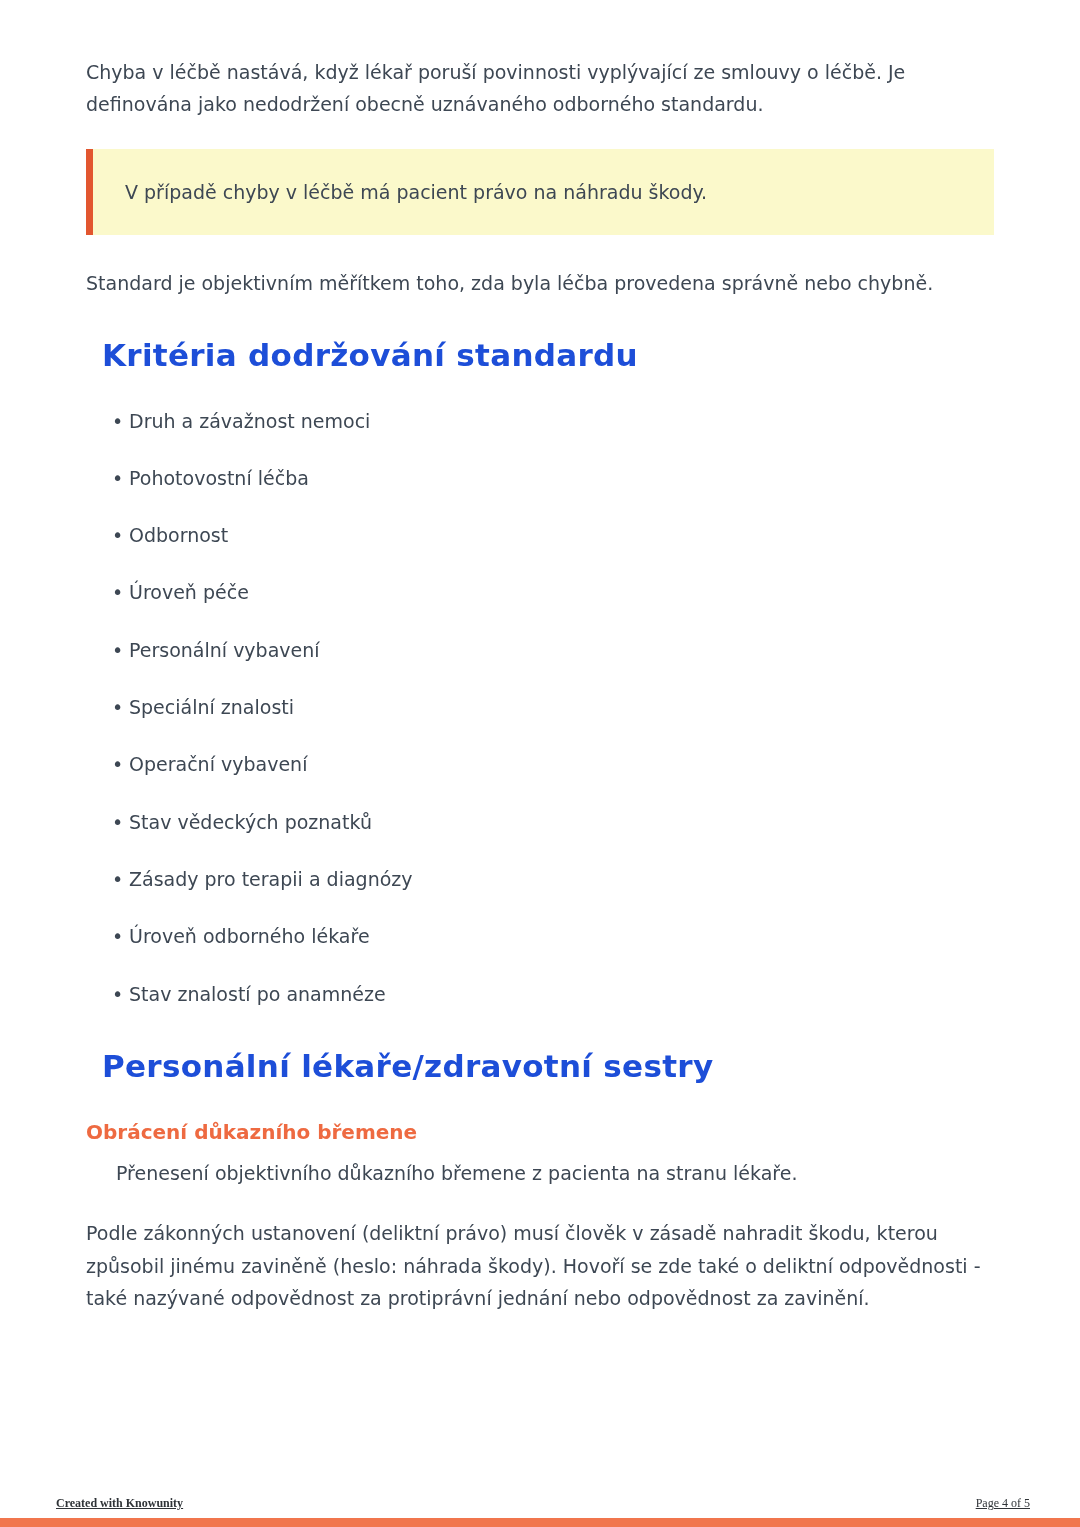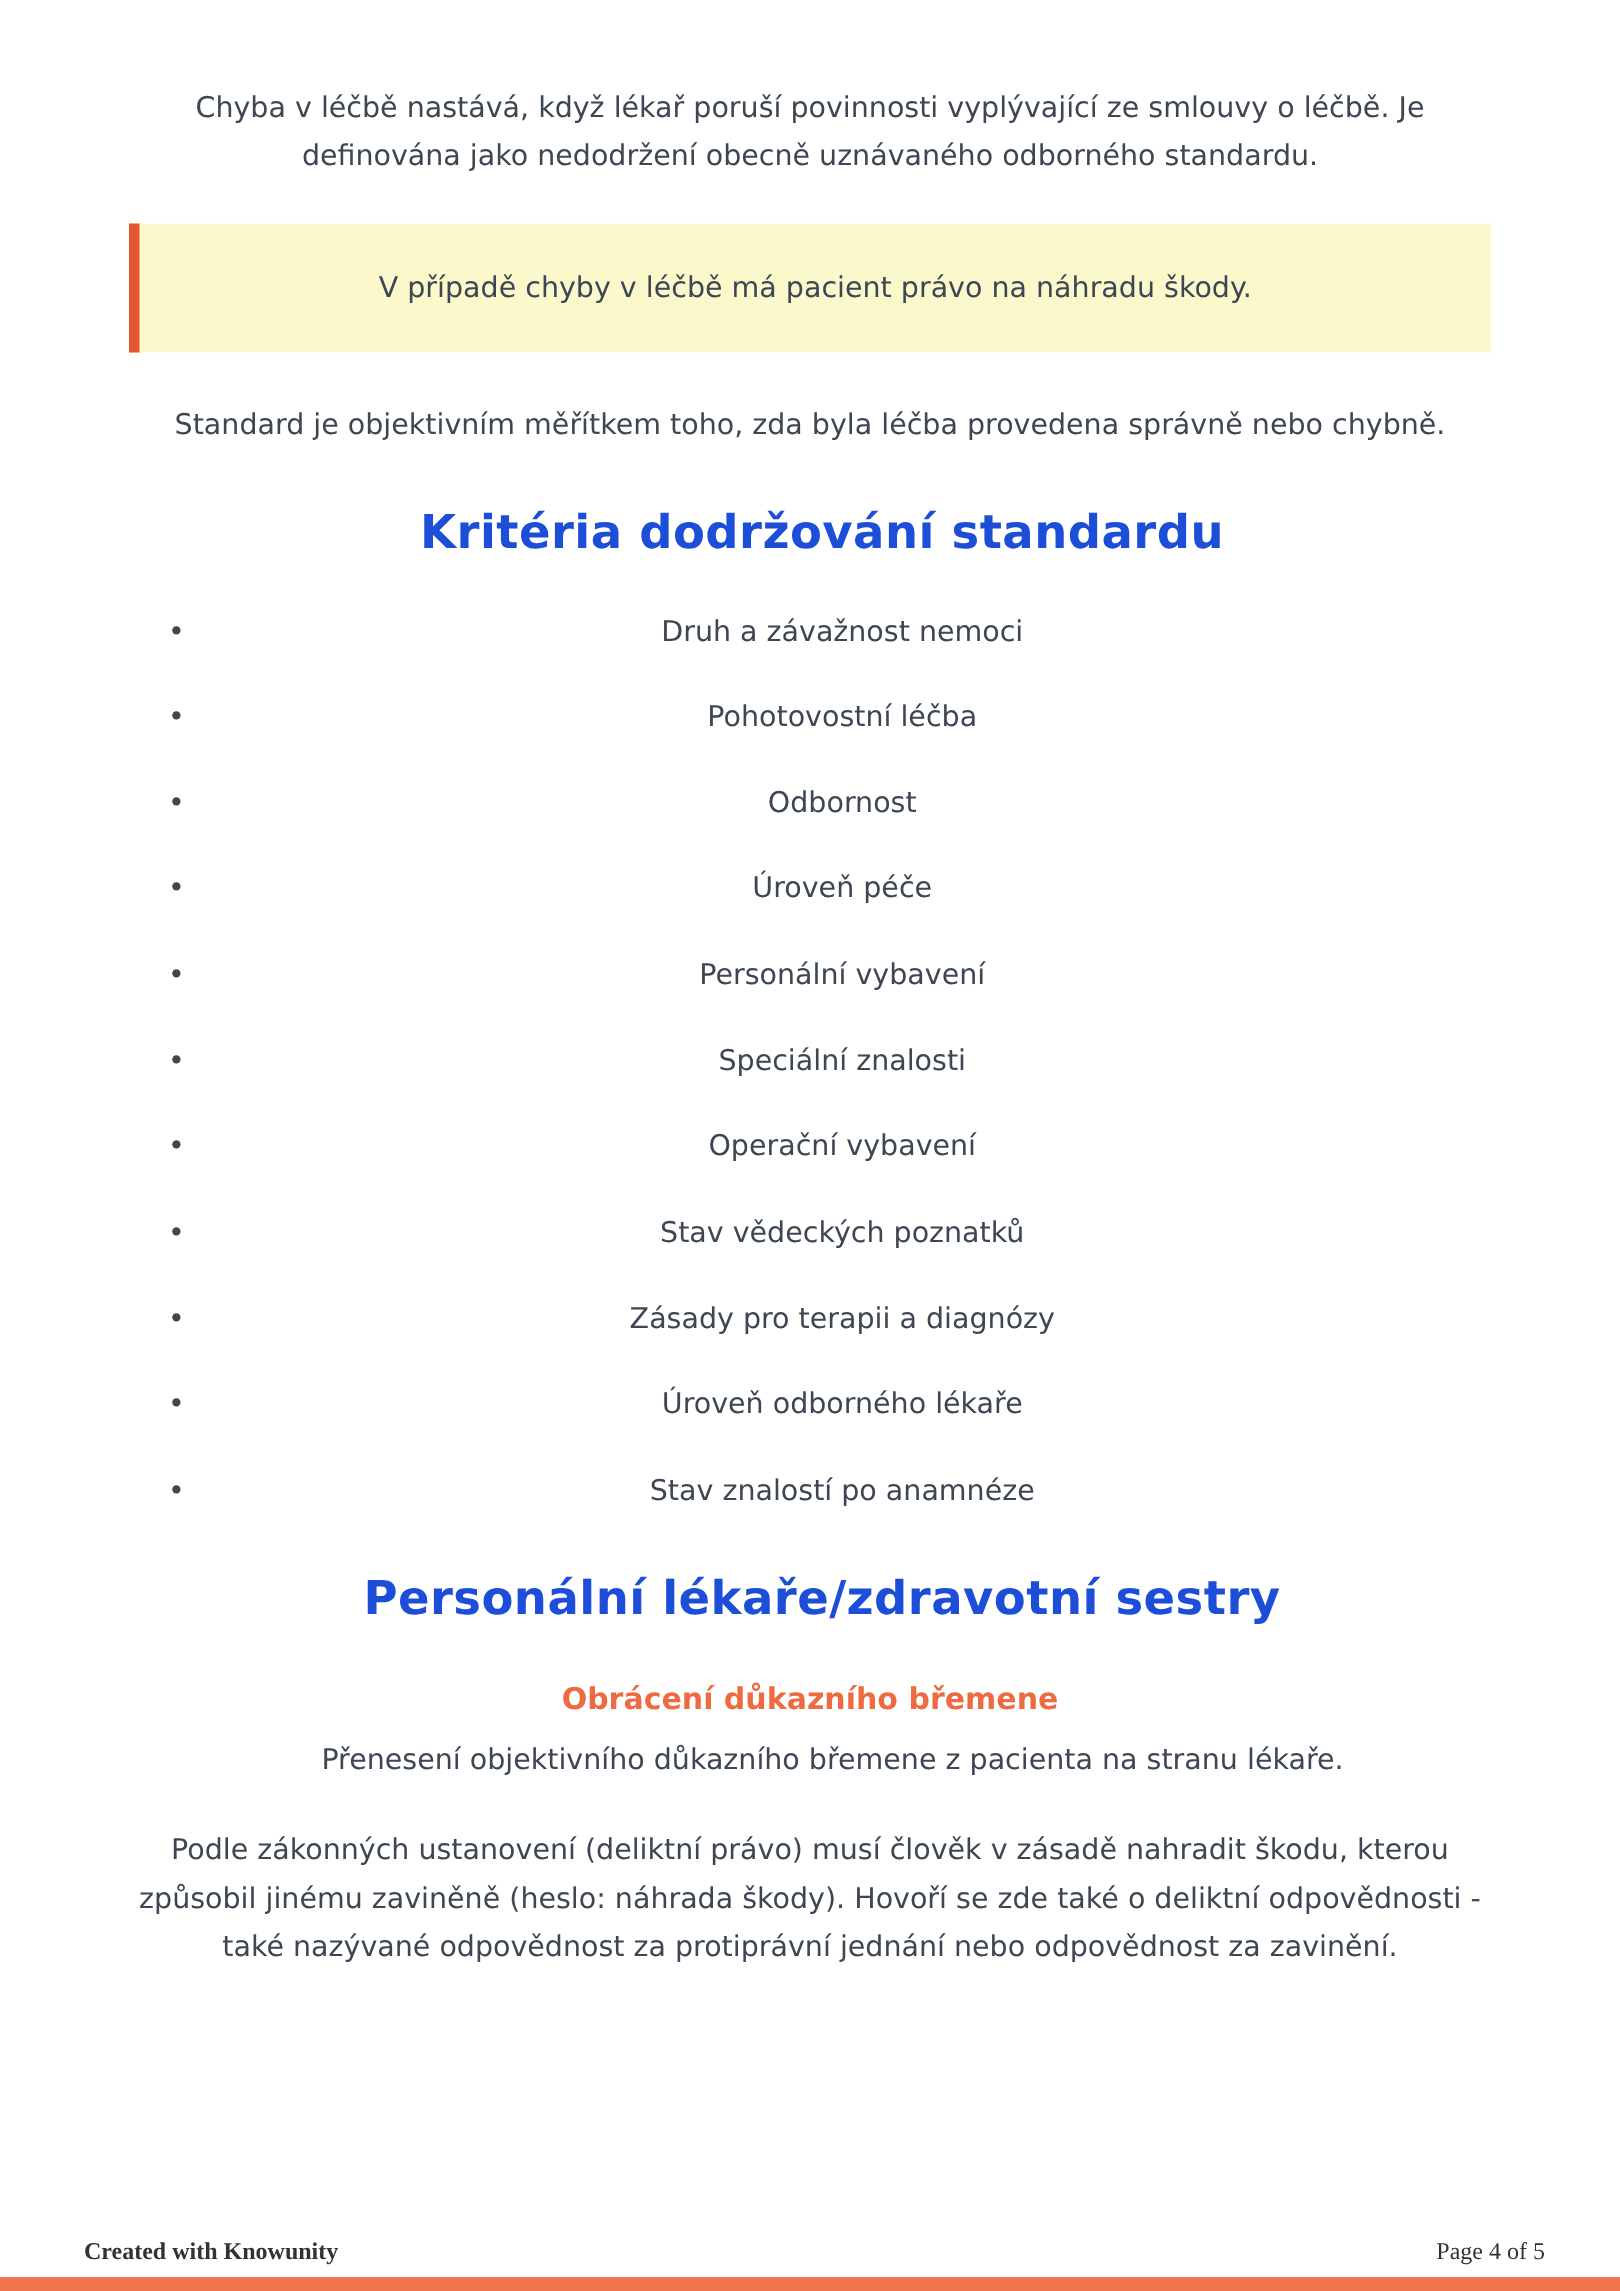--- a/index.html
+++ b/index.html
@@ -14,21 +14,20 @@
     width: 1080px;
     height: 1527px;
     margin: 0 auto;
     background: #ffffff;
     overflow: hidden;
   }
   .content {
     padding: 56px 86px 0 86px;
     font-size: 19px;
     line-height: 1.7;
-    text-align: center;
   }
   .body-paragraph { margin-bottom: 26px; }
 
   .callout {
     background: #fbf9cb;
     border-left: 7px solid #e2562f;
     padding: 29px 32px;
     margin: 28px 0 32px 0;
   }
   .callout p { font-size: 19px; line-height: 1.5; }
@@ -72,22 +71,23 @@
 
   .footer {
     position: absolute;
     left: 56px;
     right: 50px;
     bottom: 16px;
     display: flex;
     justify-content: space-between;
     align-items: flex-end;
     font-family: "Liberation Serif", "DejaVu Serif", serif;
-    font-size: 16px;
+    font-size: 12px;
     color: #2f3337;
+    text-decoration: underline;
   }
   .footer .created { font-weight: 700; }
   .footer .page-num { font-weight: 400; }
 
   .bottom-accent-bar {
     position: absolute;
     left: 0;
     right: 0;
     bottom: 0;
     height: 9px;

